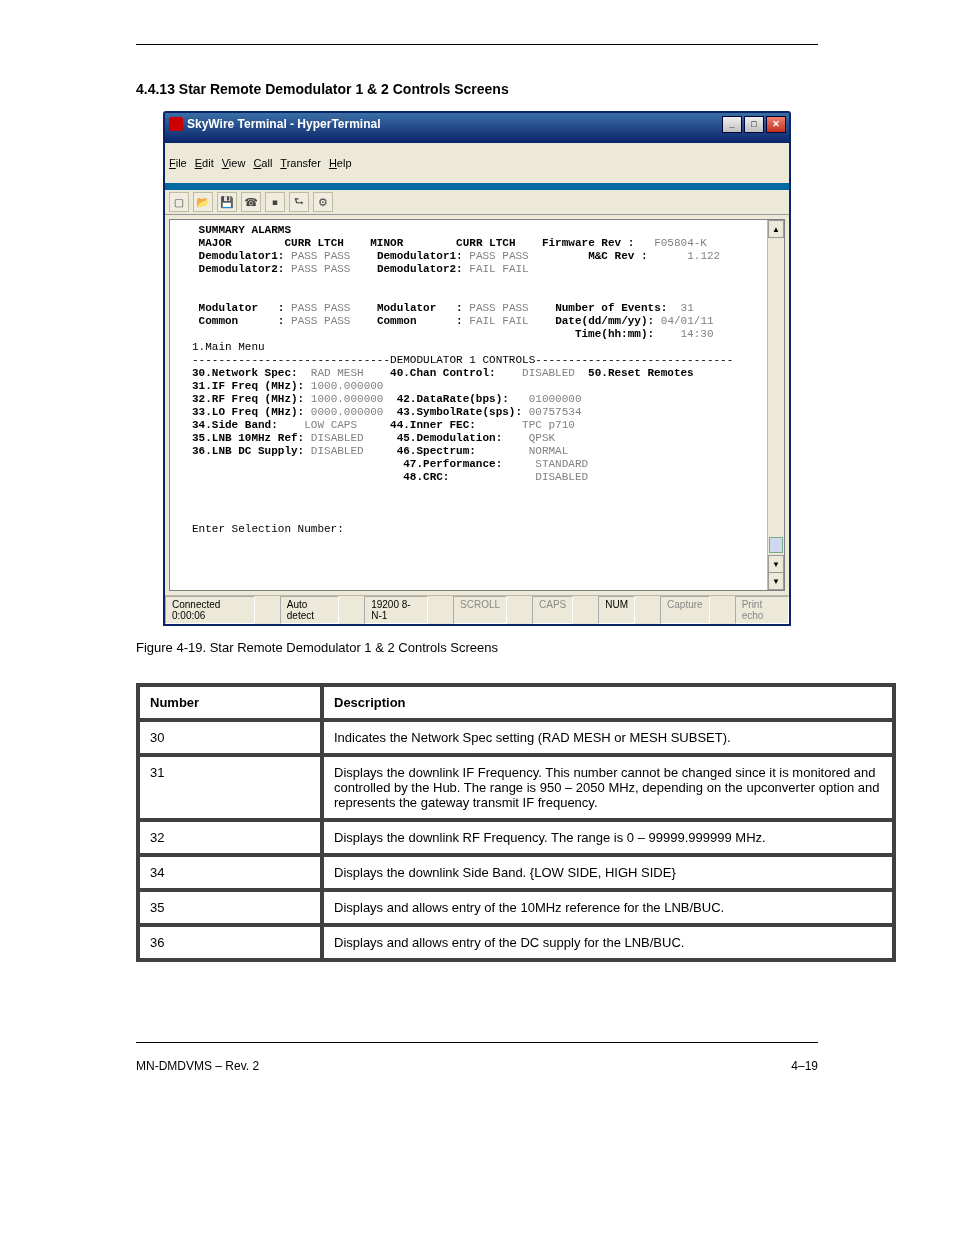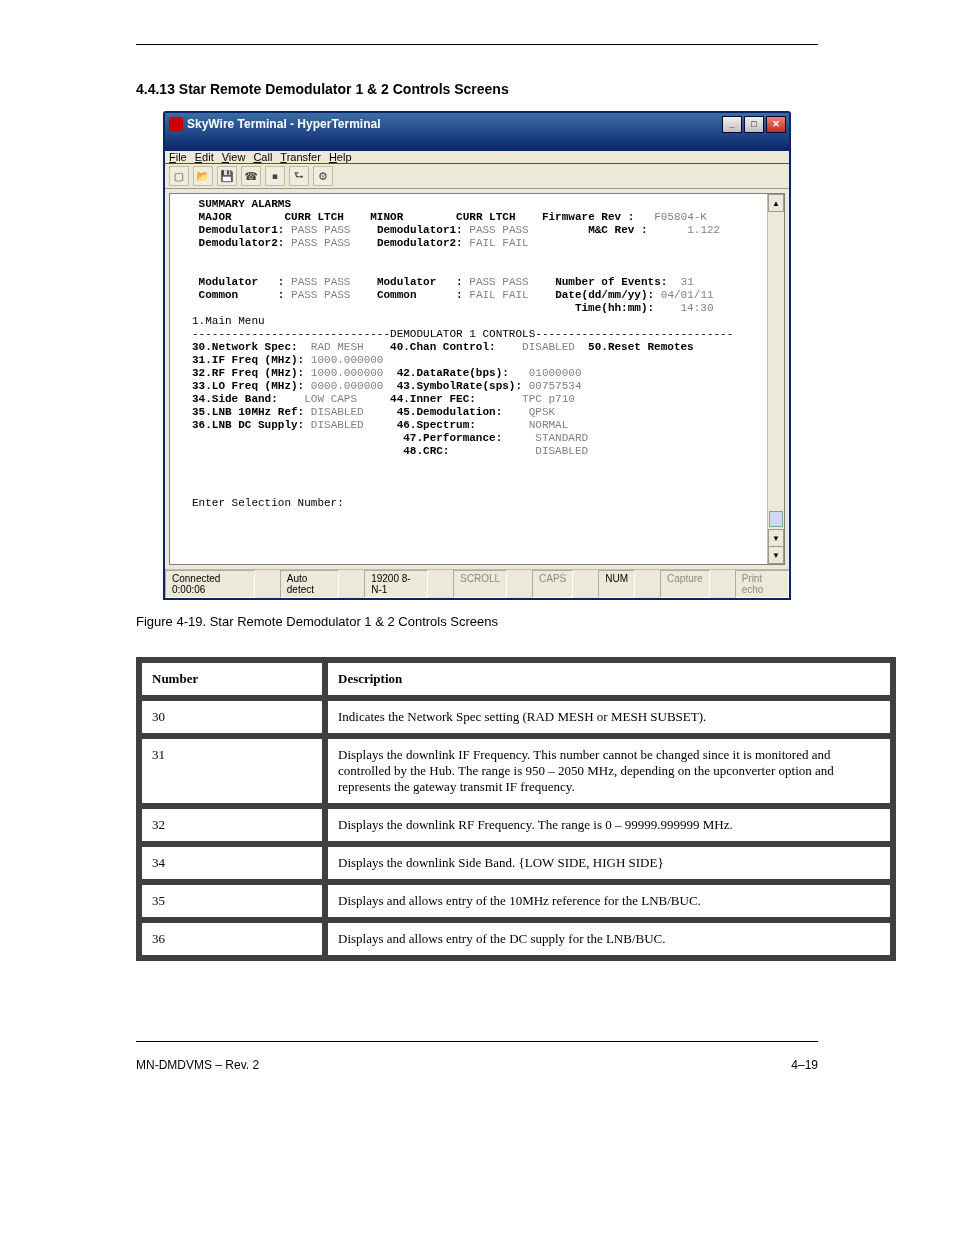--- a/index.html
+++ b/index.html
@@ -3,26 +3,26 @@
 <meta charset="utf-8">
 <style>
 body { margin:0; background:#fff; font-family:Arial,Helvetica,sans-serif; }
 .page { width:882px; margin:0 auto; background:#fff; }
 .hr-top { border-top:1px solid #000; margin:44px 100px 0 100px; }
 .content { padding:30px 100px 0 100px; }
 h3.fig-title { font-family:Arial,Helvetica,sans-serif; font-weight:bold; font-size:14px; margin:6px 0 14px 0; }
 
 
 .win { width:624px; border:2px solid #0a246a; border-radius:3px 3px 0 0; box-shadow:0 0 0 1px #1c4ea0 inset; font-family:Tahoma,Arial,sans-serif; }
-.titlebar { height:22px; background:linear-gradient(#3a6ea5,#0a246a); color:#fff; display:flex; align-items:center; padding:0 3px 16px 4px; font-size:12px; font-weight:bold; }
+.titlebar { height:22px; background:linear-gradient(#3a6ea5,#0a246a); color:#fff; display:flex; align-items:center; padding:0 3px 8px 4px; font-size:12px; font-weight:bold; }
 .titlebar .ticon { width:14px; height:14px; margin-right:4px; background:#c00; border-radius:2px; display:inline-block; }
 .titlebar .spacer { flex:1; }
 .winbtn { width:18px; height:15px; background:linear-gradient(#f0f0f0,#c0c0c0); border:1px solid #003; margin-left:2px; color:#000; font-size:9px; display:flex; align-items:center; justify-content:center; }
 .winbtn.close { background:linear-gradient(#f08070,#c03020); color:#fff; }
-.menubar { background:#ece9d8; font-size:11px; padding:0 4px; display:flex; gap:8px; border-bottom:1px solid #0369a1; }
+.menubar { background:#ece9d8; font-size:11px; padding:14px 4px; display:flex; gap:8px; border-bottom:7px solid #0369a1; }
 .menubar span { cursor:default; }
 .menubar span u { text-decoration:underline; }
 .toolbar { background:#ece9d8; padding:2px 4px; display:flex; gap:4px; border-bottom:1px solid #999; }
 .tbtn { width:18px; height:18px; border:1px solid #c0bca4; background:#f0ede0; display:flex; align-items:center; justify-content:center; font-size:11px; color:#444; }
 .termwrap { background:#ece9d8; padding:4px; }
 .term { background:#fff; border:1px solid #7f7f7f; height:370px; overflow:hidden; position:relative; }
 .term pre { margin:0; padding:4px 22px; font-family:"Lucida Console","Courier New",monospace; font-size:11px; line-height:13px; color:#000; }
 .term .bold { font-weight:bold; }
 .term .gray { color:#808080; }
 .scroll { position:absolute; right:0; top:0; bottom:0; width:16px; background:#ece9d8; border-left:1px solid #c0bca4; }
@@ -32,21 +32,21 @@
 .scroll .arr.bot { position:absolute; bottom:0; left:0; right:0; }
 .scroll .arr.bot2 { position:absolute; bottom:17px; left:0; right:0; }
 .statusbar { background:#ece9d8; border-top:1px solid #c0bca4; display:flex; font-size:10px;gap:25px; }
 .statusbar > div { border:1px inset #fff; padding:2px 6px; }
 .statusbar .dim { color:#888; }
 
 .caption { text-align:left; font-size:13px; margin:14px 0 28px; }
 
 
 table.spec { border-collapse:collapse; width:760px; font-size:13px; }
-table.spec th, table.spec td { border:6px solid #404040; padding:8px 10px; vertical-align:top; text-align:left; font-family:Liberation Serif, serif; }
+table.spec th, table.spec td { border:4px solid #404040; padding:8px 10px; vertical-align:top; text-align:left; font-family:Liberation Sans, sans-serif; }
 table.spec th { font-weight:bold; background:#fff; }
 table.spec td.lbl { width:160px; }
 
 .footer { border-top:1px solid #000; margin:80px 100px 0 100px; padding-top:16px; display:flex; justify-content:space-between; font-size:12px; }
 </style>
 </head>
 <body>
 
 <div class="page">
   <div class="hr-top"></div>

